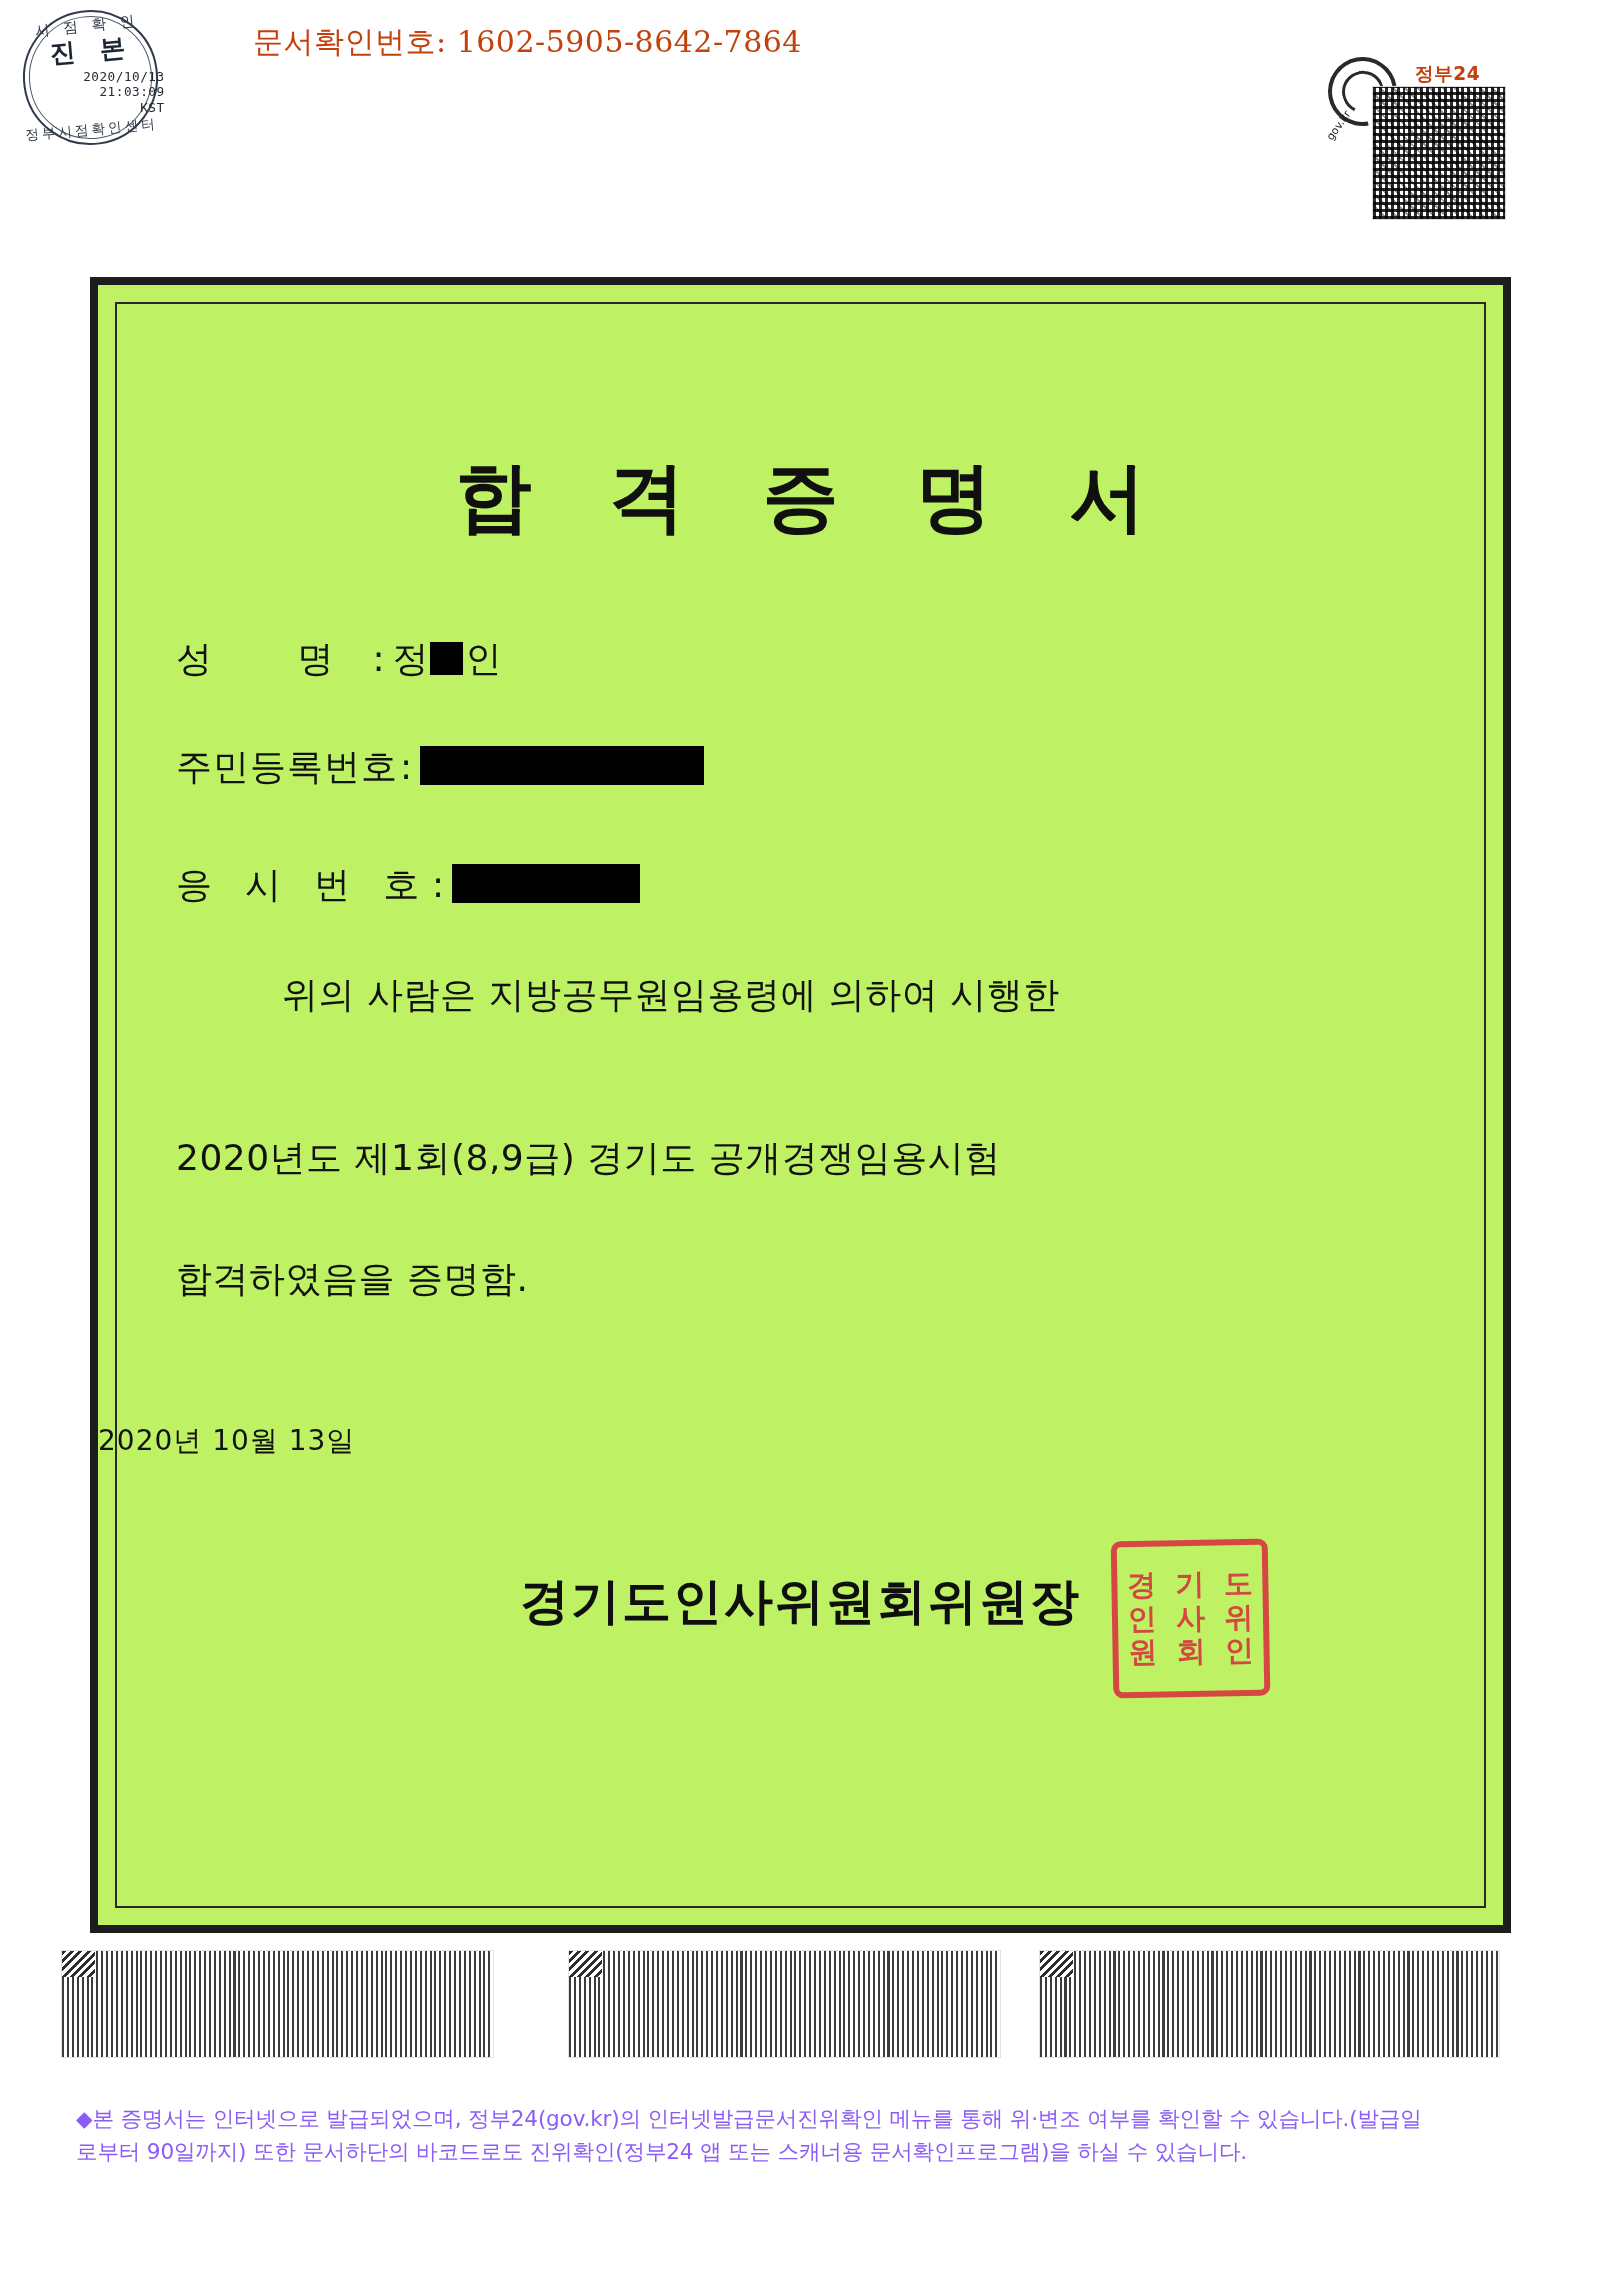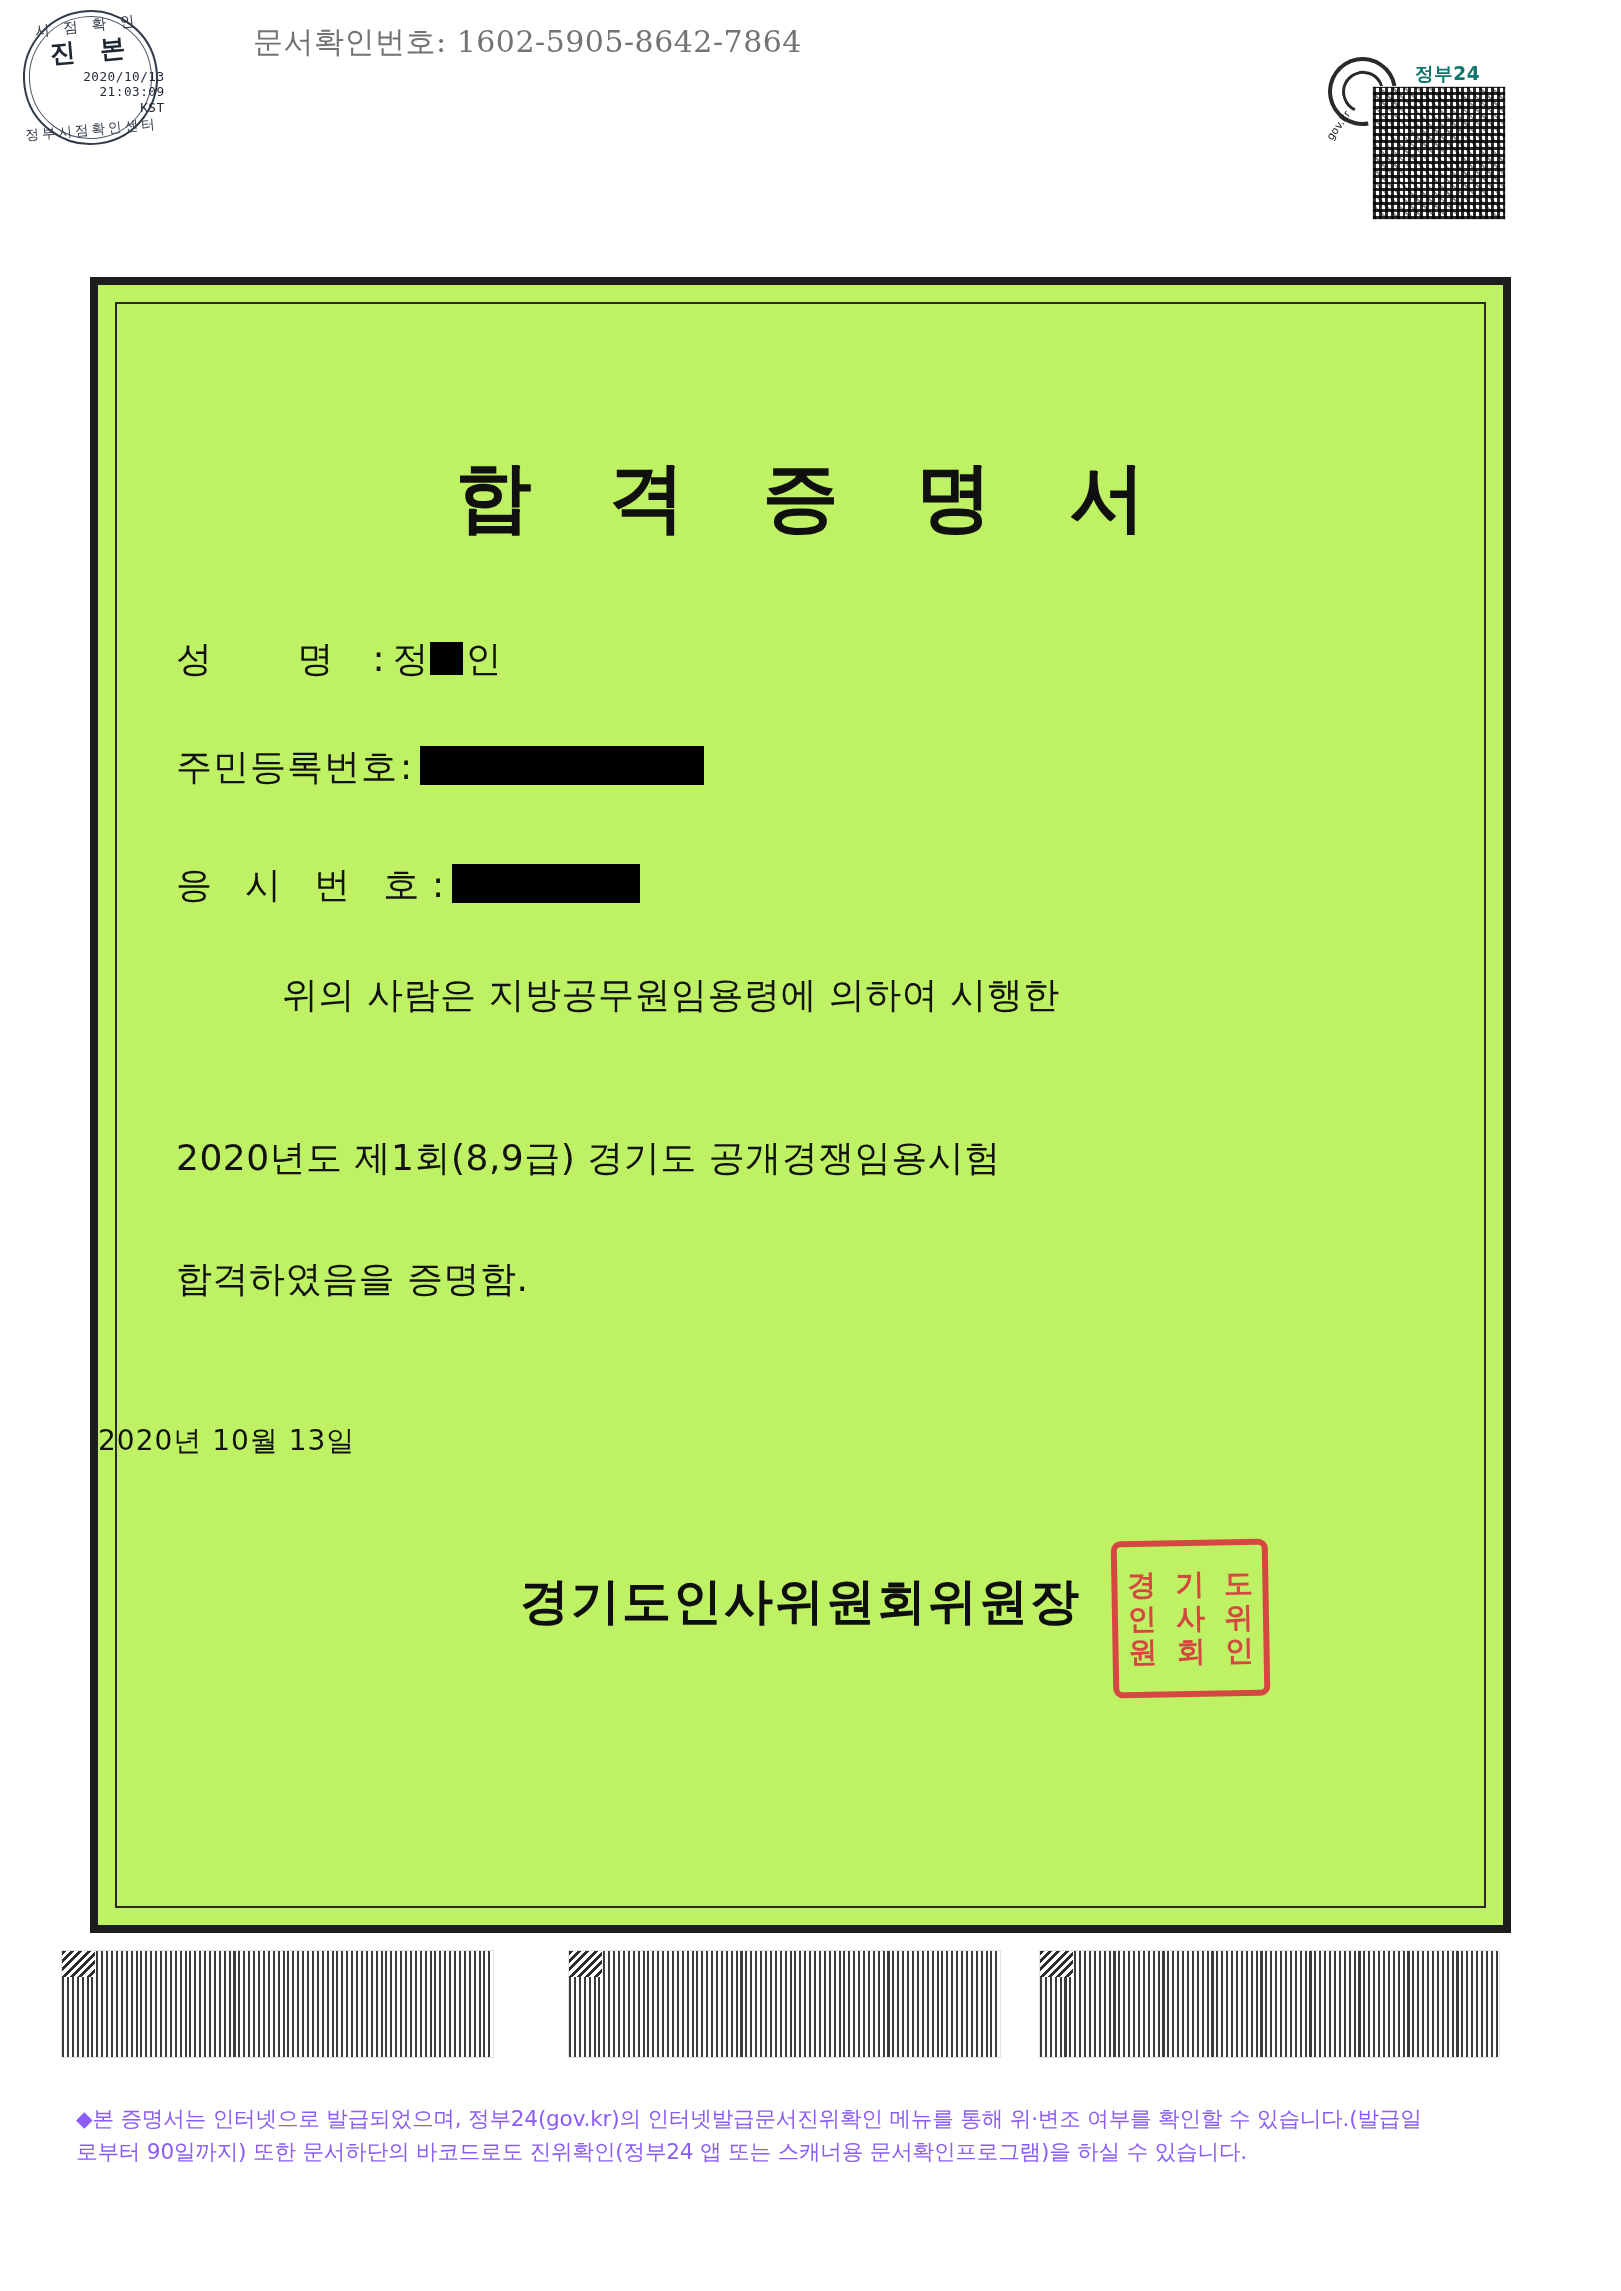--- a/index.html
+++ b/index.html
@@ -16,21 +16,21 @@
     overflow: hidden;
   }
 
   
   .doc-number {
     position: absolute;
     left: 253px;
     top: 21.6px;
     font-size: 30px;
     letter-spacing: 0.5px;
-    color: #737373;
+    color: #c2410c;
     font-family: "DejaVu Serif", "Liberation Serif", serif;
     white-space: nowrap;
   }
 
   
   .verify-seal {
     position: absolute;
     left: 17.6px;
     top: 3.9px;
     width: 147px;
@@ -129,21 +129,21 @@
     font-size: 10.8px;
     transform: rotate(-55deg);
     color: #222;
   }
   .gov-brand {
     position: absolute;
     left: 1415px;
     top: 61px;
     font-size: 18.6px;
     font-weight: bold;
-    color: #0f766e;
+    color: #c2410c;
     letter-spacing: 0.5px;
   }
   .qr {
     position: absolute;
     left: 1372px;
     top: 86px;
     width: 132px;
     height: 132px;
     background-color: #ffffff;
     background-image:

